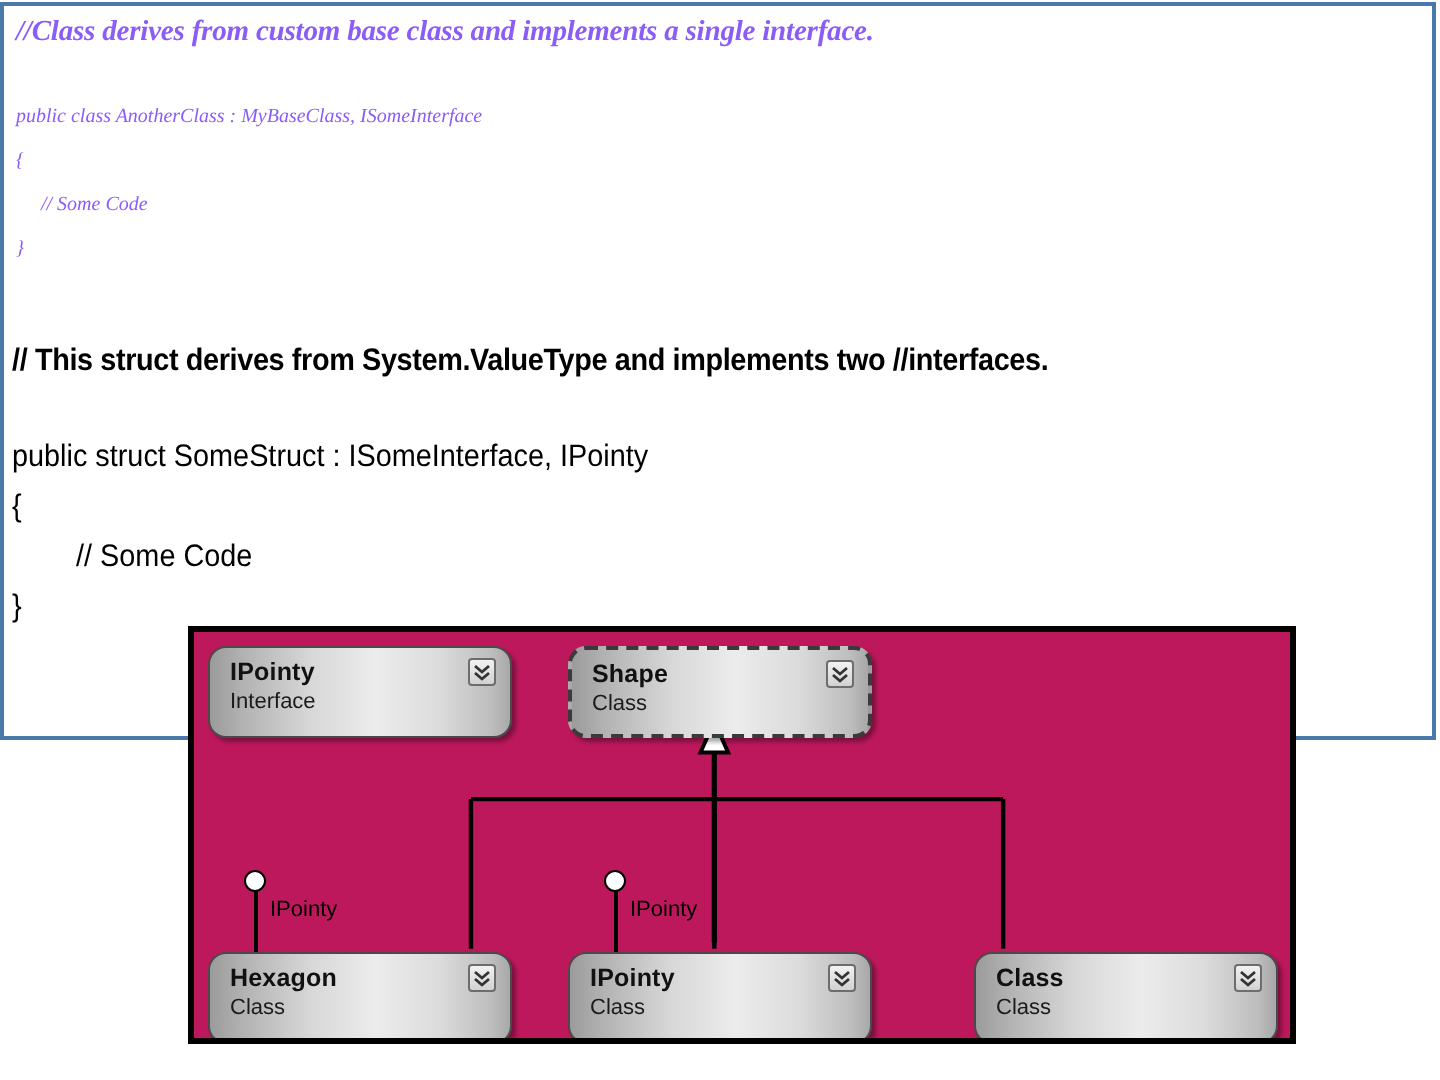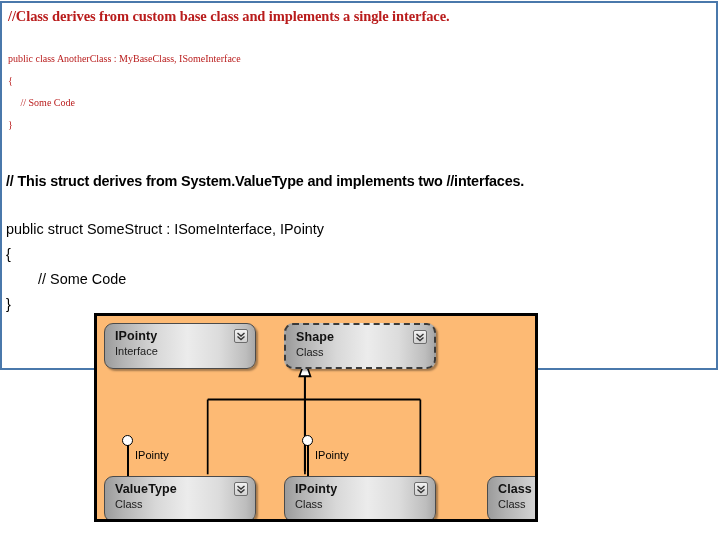--- a/index.html
+++ b/index.html
@@ -26,22 +26,23 @@
     border: 2px solid #4a78ab;
     box-sizing: border-box;
     background: #ffffff;
   }
 
   
   .serif-block {
     position: absolute;
     left: 8px;
     font-family: "Liberation Serif", serif;
-    color: #b91c1c;
+    color: #8b5cf6;
     white-space: pre;
+    font-style: italic;
   }
   #code1-heading {
     top: 8px;
     font-size: 14.5px;
     font-weight: bold;
     letter-spacing: -0.1px;
   }
   #code1-body {
     top: 48px;
     font-size: 10px;
@@ -68,25 +69,25 @@
     top: 216px;
     font-size: 15.5px;
     line-height: 25px;
   }
 
   
   #uml-frame {
     position: absolute;
     left: 94px;
     top: 313px;
-    width: 444px;
+    width: 554px;
     height: 209px;
     border: 3px solid #000000;
     box-sizing: border-box;
-    background: #fdba74;
+    background: #be185d;
     overflow: hidden;
   }
   #uml-canvas {
     position: absolute;
     left: 0; top: 0;
     width: 100%;
     height: 100%;
   }
 
   
@@ -229,21 +230,21 @@
       <div class="node-sub">Class</div>
       <div class="chevron-btn">
         <svg width="12" height="12" viewBox="0 0 12 12">
           <path d="M2.5 3 L6 6 L9.5 3" fill="none" stroke="#333" stroke-width="1.4"></path>
           <path d="M2.5 6.5 L6 9.5 L9.5 6.5" fill="none" stroke="#333" stroke-width="1.4"></path>
         </svg>
       </div>
     </div>
 
     <div class="uml-node solid" style="left:7px; top:160px; width:152px; height:46px;">
-      <div class="node-title">ValueType</div>
+      <div class="node-title">Hexagon</div>
       <div class="node-sub">Class</div>
       <div class="chevron-btn">
         <svg width="12" height="12" viewBox="0 0 12 12">
           <path d="M2.5 3 L6 6 L9.5 3" fill="none" stroke="#333" stroke-width="1.4"></path>
           <path d="M2.5 6.5 L6 9.5 L9.5 6.5" fill="none" stroke="#333" stroke-width="1.4"></path>
         </svg>
       </div>
     </div>
 
     <div class="uml-node solid" style="left:187px; top:160px; width:152px; height:46px;">

